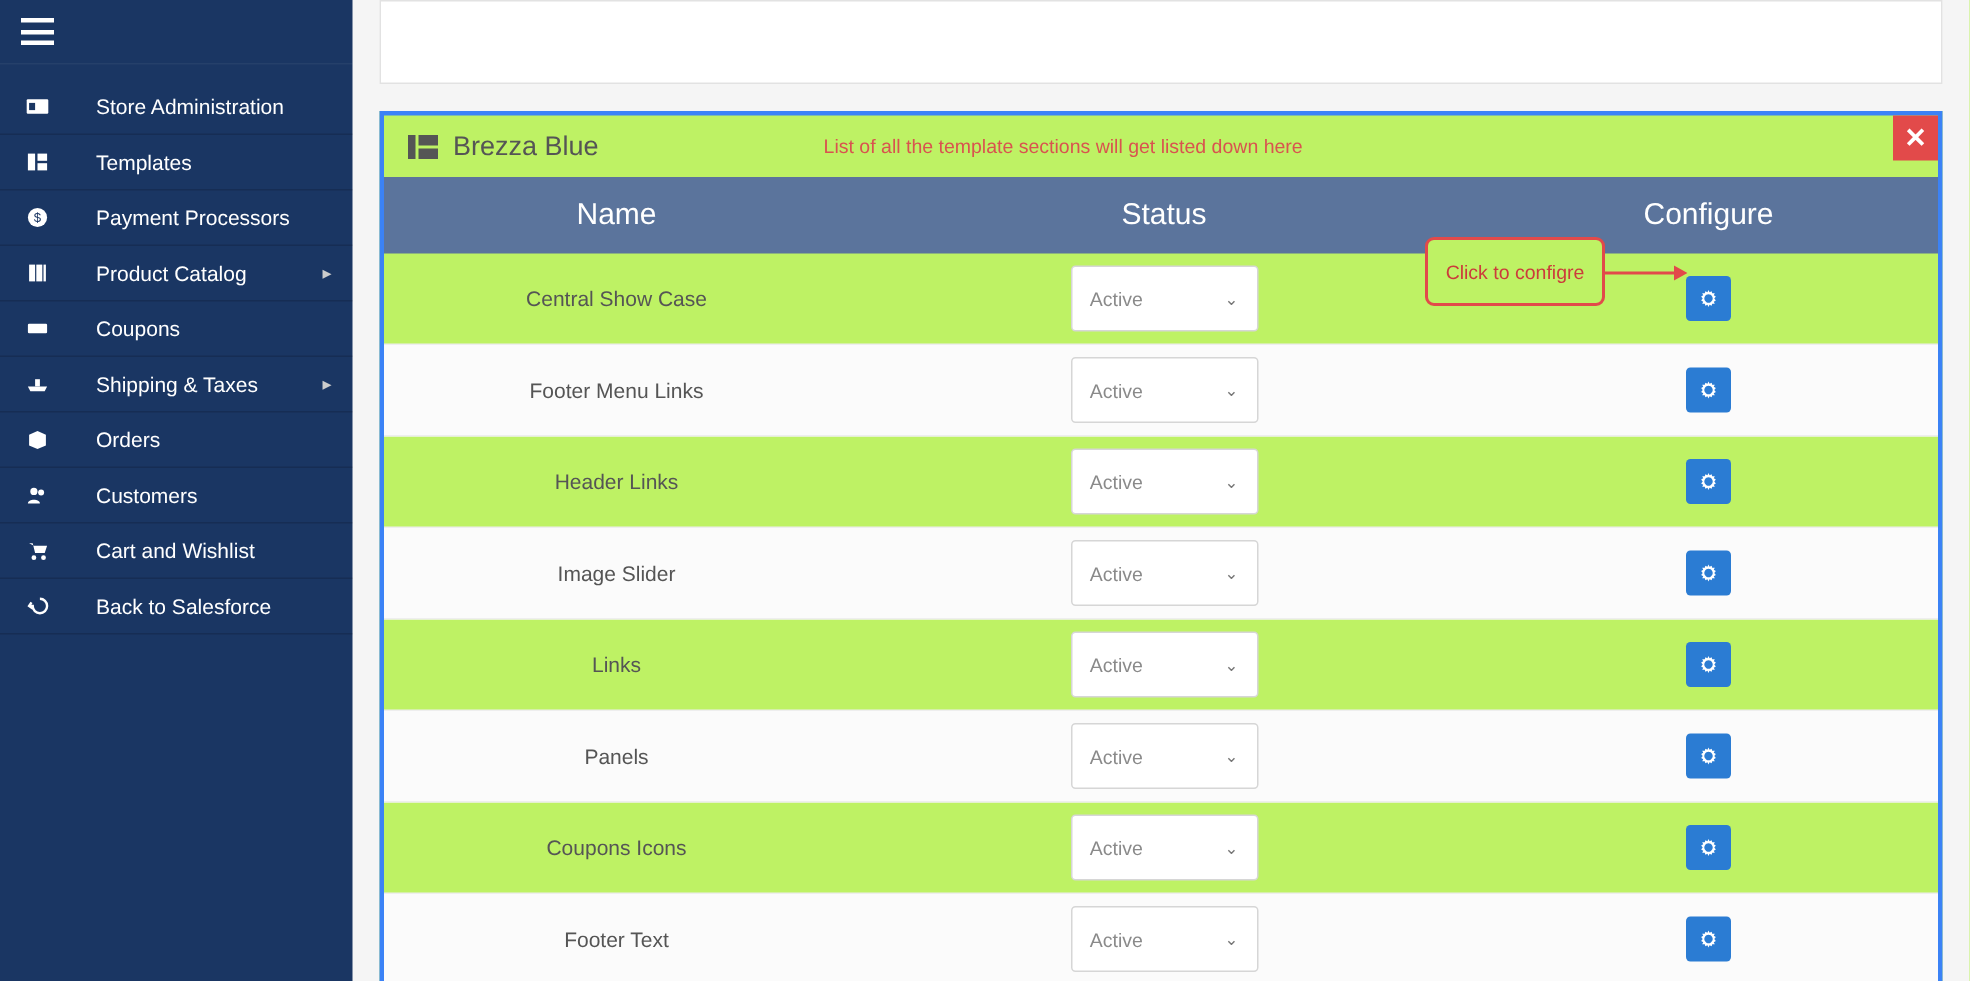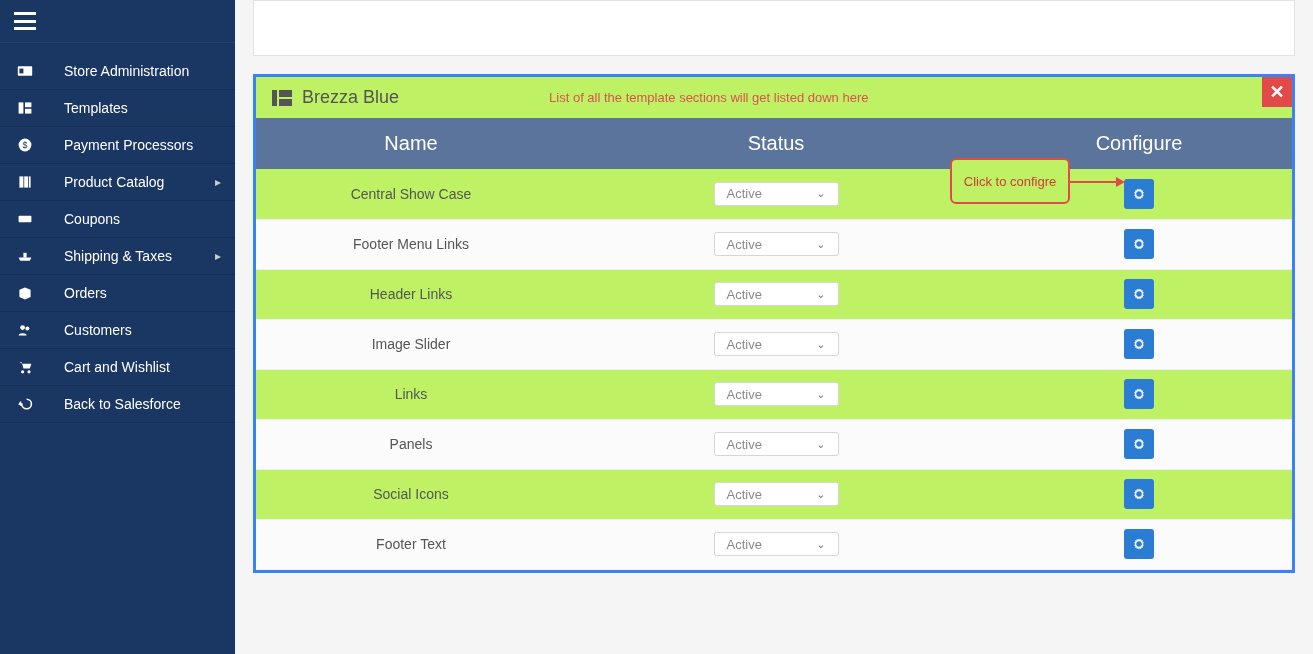--- a/index.html
+++ b/index.html
@@ -96,21 +96,21 @@
       border-bottom: 1px solid #eee;
       text-align: center;
       padding: 8px 6px;
       height: 50px;
       vertical-align: middle;
     }
     .tbl tbody tr:nth-child(even) td { background: #fbfbfb; }
     .name-cell { color: #555; font-size: 14px; }
     .select-wrap {
       display: inline-flex; align-items: center; justify-content: space-between;
-      width: 125px; height: 24px;
+      width: 125px; height: 44px;
       border: 1px solid #d6d6d6; border-radius: 3px;
       padding: 0 12px;
       color: #8a8a8a; font-size: 13px;
       background: #fff;
       cursor: pointer;
     }
     .select-caret { color: #777; font-size: 11px; }
     .cfg-btn {
       display: inline-flex; align-items: center; justify-content: center;
       width: 30px; height: 30px;
@@ -319,21 +319,21 @@
                 <span>Active</span>
                 <span class="select-caret">⌄</span>
               </div></td>
             <td><div class="cfg-btn">
                 <svg viewBox="0 0 20 20">
                   <path d="M10 6 a4 4 0 1 0 0.01 0 Z M10 2 L11 4 L13 3 L13.5 5 L16 5 L15 7 L17 8 L15.5 10 L17 12 L15 13 L16 15 L13.5 15 L13 17 L11 16 L10 18 L9 16 L7 17 L6.5 15 L4 15 L5 13 L3 12 L4.5 10 L3 8 L5 7 L4 5 L6.5 5 L7 3 L9 4 Z"></path>
                 </svg>
               </div></td>
           </tr>
           <tr>
-            <td class="name-cell">Social Icons</td>
+            <td class="name-cell">Coupons Icons</td>
             <td><div class="select-wrap">
                 <span>Active</span>
                 <span class="select-caret">⌄</span>
               </div></td>
             <td><div class="cfg-btn">
                 <svg viewBox="0 0 20 20">
                   <path d="M10 6 a4 4 0 1 0 0.01 0 Z M10 2 L11 4 L13 3 L13.5 5 L16 5 L15 7 L17 8 L15.5 10 L17 12 L15 13 L16 15 L13.5 15 L13 17 L11 16 L10 18 L9 16 L7 17 L6.5 15 L4 15 L5 13 L3 12 L4.5 10 L3 8 L5 7 L4 5 L6.5 5 L7 3 L9 4 Z"></path>
                 </svg>
               </div></td>
           </tr>

